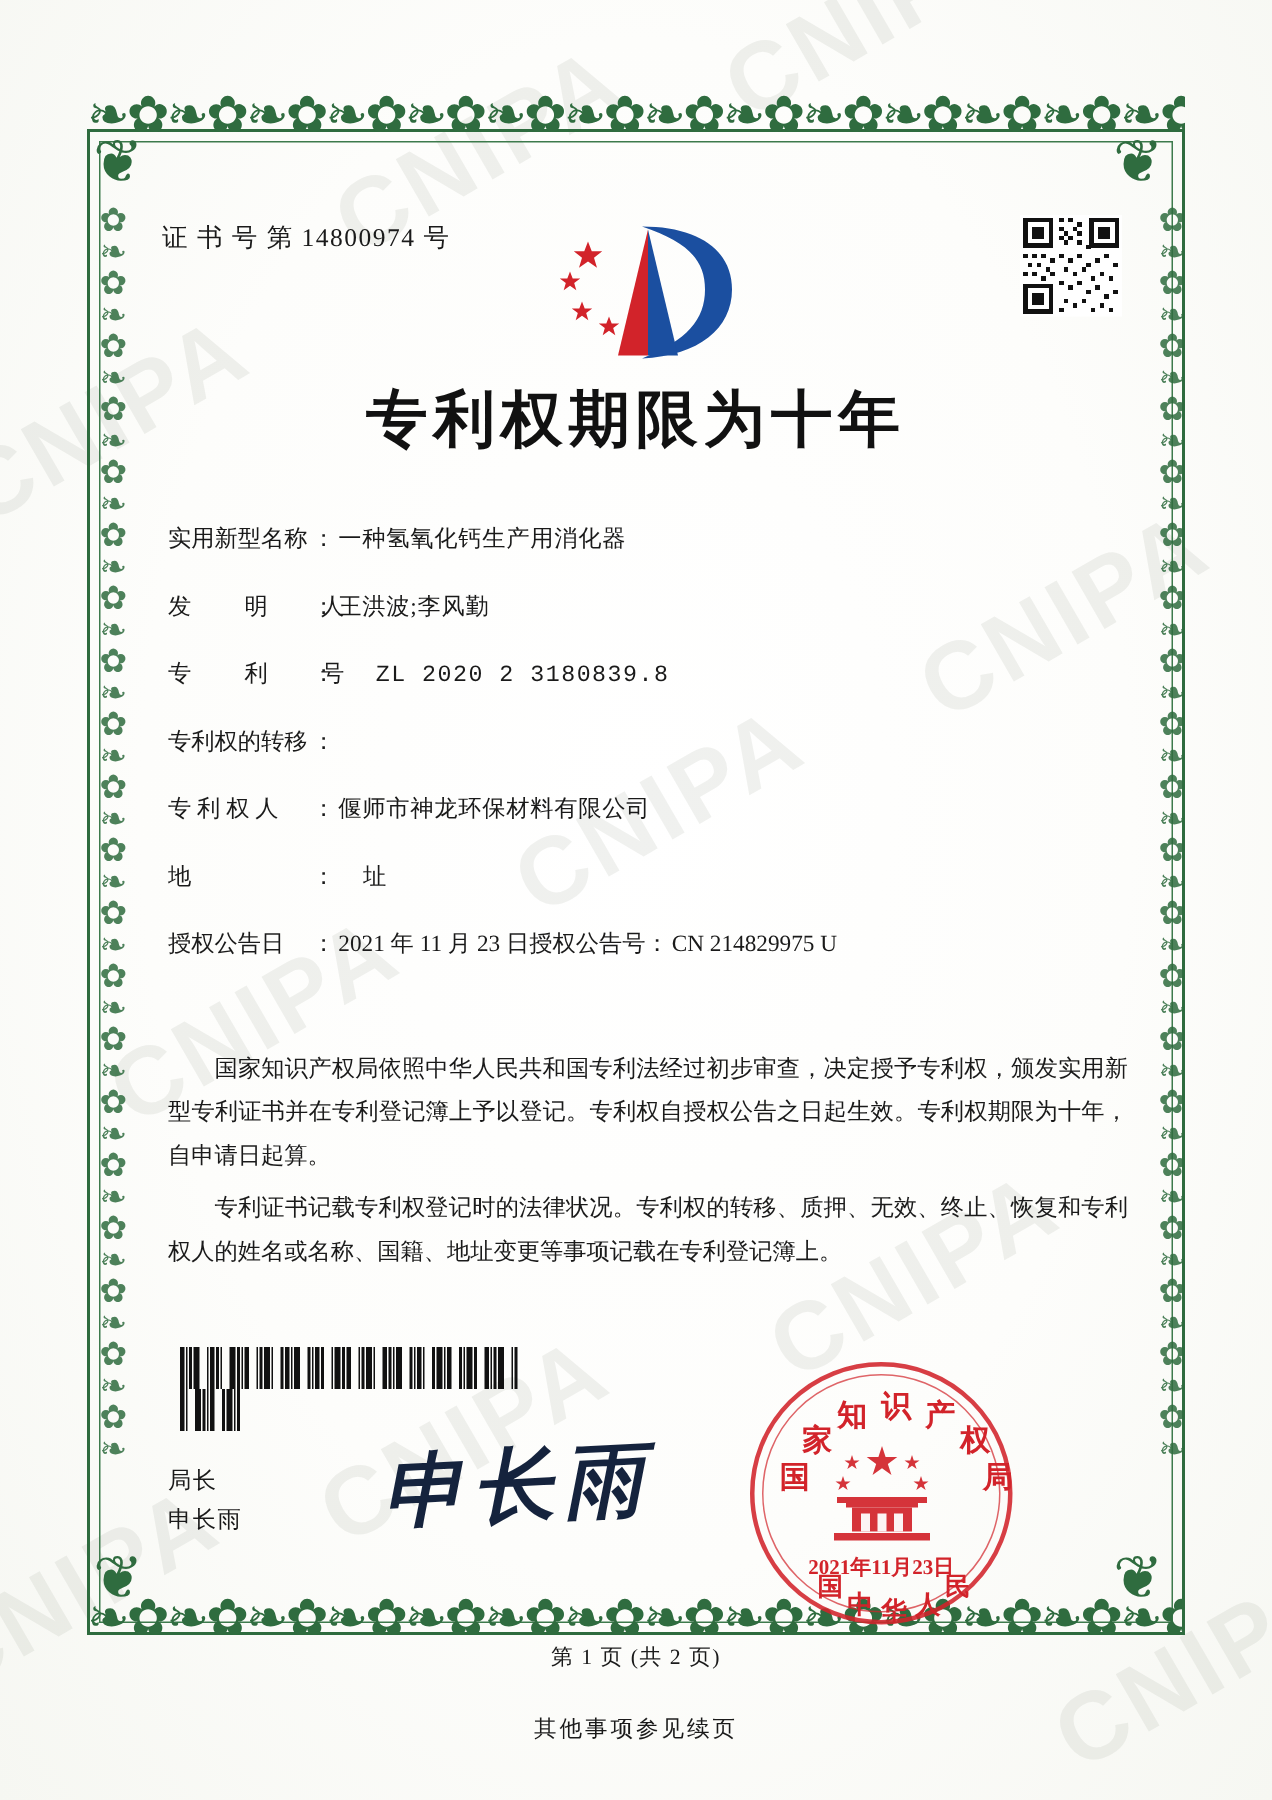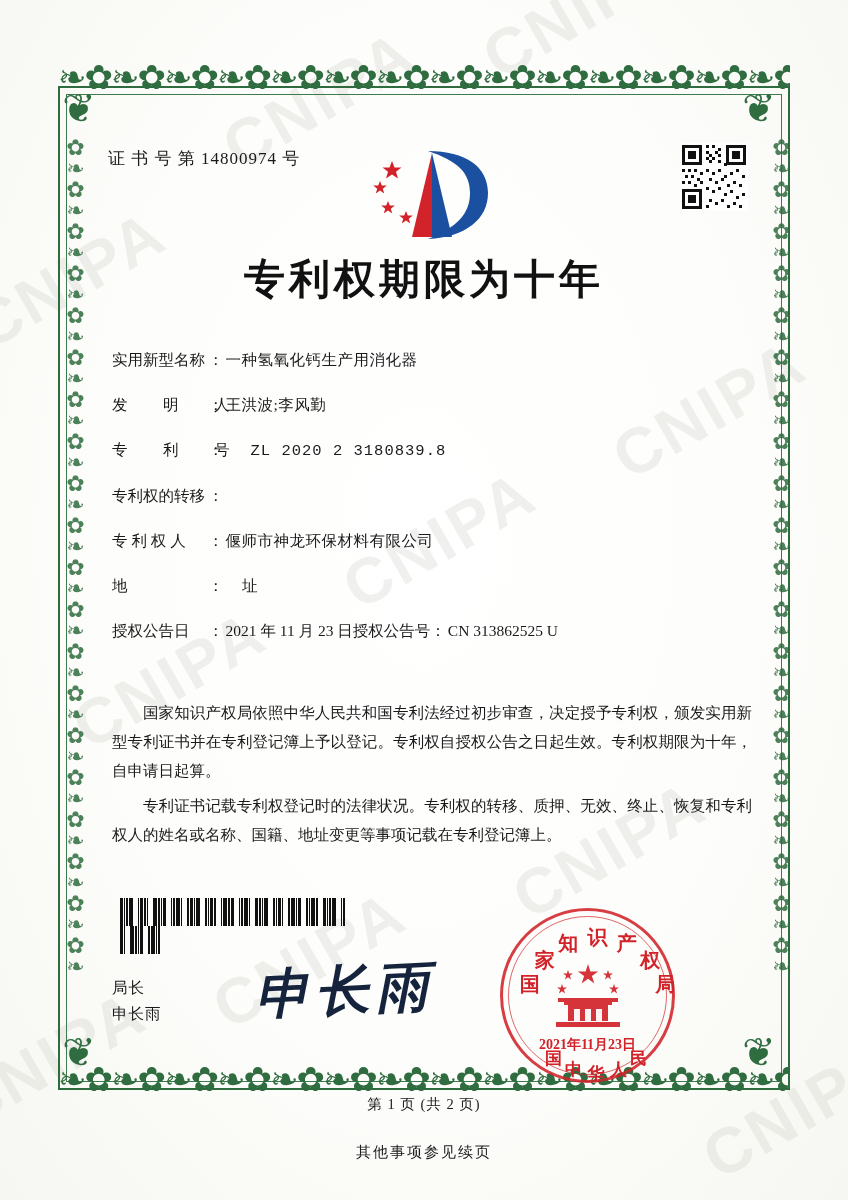--- a/index.html
+++ b/index.html
@@ -462,21 +462,21 @@
     <div class="field">
       <span class="lab sp3">地　　　址</span>
       <span class="colon">：</span>
     </div>
     <div class="field inline2">
       <span class="lab">授权公告日</span>
       <span class="colon">：</span>
       <span>2021 年 11 月 23 日</span>
       <span class="val2">授权公告号</span>
       <span class="colon">：</span>
-      <span class="mono">CN 313862525 U</span>
+      <span class="mono">CN 214829975 U</span>
     </div>
   </div>
 
   <div class="paras">
     <p>国家知识产权局依照中华人民共和国专利法经过初步审查，决定授予专利权，颁发实用新型专利证书并在专利登记簿上予以登记。专利权自授权公告之日起生效。专利权期限为十年，自申请日起算。</p>
     <p>专利证书记载专利权登记时的法律状况。专利权的转移、质押、无效、终止、恢复和专利权人的姓名或名称、国籍、地址变更等事项记载在专利登记簿上。</p>
   </div>
 
   <div class="barcode">
     <span style="width:3px"></span><span style="width:1px"></span><span style="width:2px"></span><span style="width:4px"></span>

